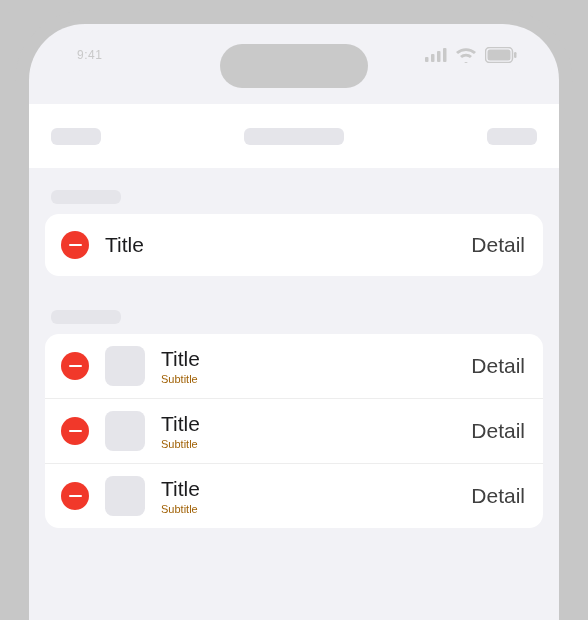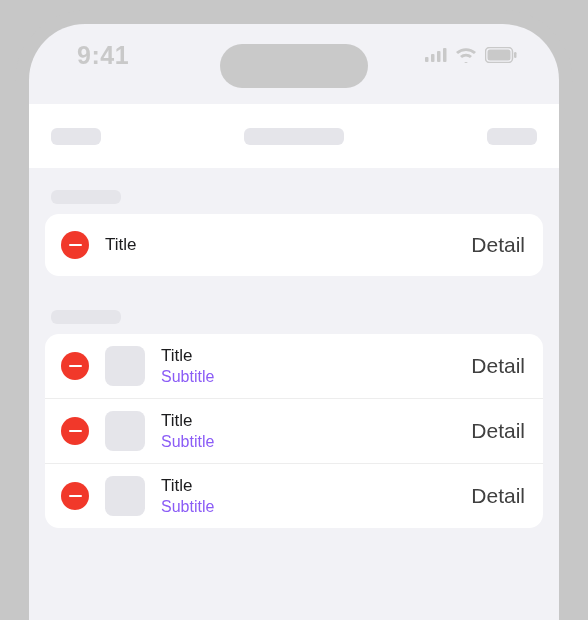--- a/index.html
+++ b/index.html
@@ -40,22 +40,22 @@
   }
   .statusbar {
     position: absolute;
     top: 0; left: 0; right: 0;
     height: 62px;
     display: flex;
     align-items: center;
     justify-content: space-between;
     padding: 0 42px 0 48px;
     color: #C9C9C9;
-    font-weight: 700;
-    font-size: 25px;
+    font-weight: 400;
+    font-size: 12px;
     letter-spacing: 0.5px;
   }
   .status-icons { display: flex; align-items: center; gap: 8px; }
   .status-icons svg { display:block; }
 
   .content {
     position: absolute;
     top: 80px; left:0; right:0; bottom:0;
     background: #F2F2F6;
   }
@@ -99,22 +99,22 @@
   }
   .delete:before{
     content:"";
     width:13px; height:2.5px; background:#fff; border-radius:2px;
   }
   .thumb {
     width:40px; height:40px; background:#E5E5EA; border-radius:8px;
     flex-shrink:0;
   }
   .text-block { flex:1; display:flex; flex-direction:column; gap:2px;}
-  .title { font-size:17px; color:#1C1C1E; }
-  .subtitle { font-size:16px; color:#8b5cf6; }
+  .title { font-size:21px; color:#1C1C1E; }
+  .subtitle { font-size:11px; color:#a16207; }
   .detail { font-size:21px; color:#404040; }
 </style>
 </head>
 <body>
 
 <div class="phone">
   <div class="screen">
     <div class="statusbar">
       <span>9:41</span>
       <div class="status-icons">

